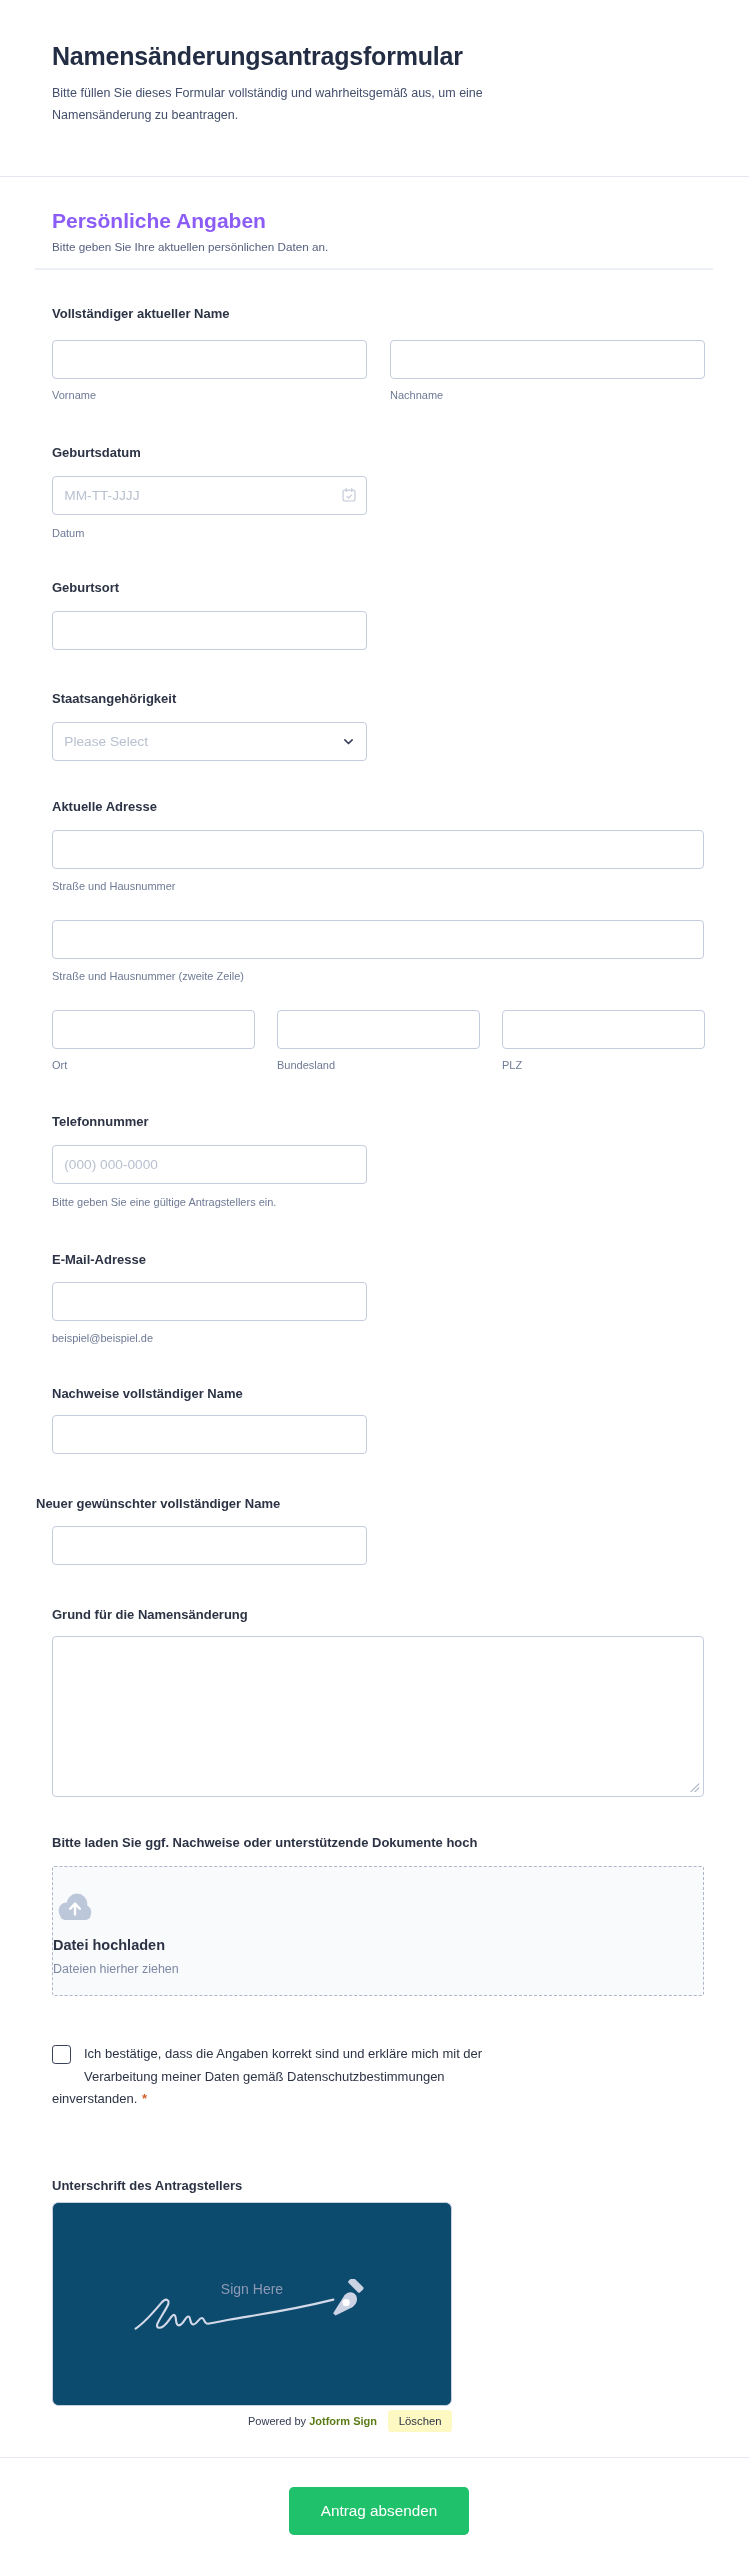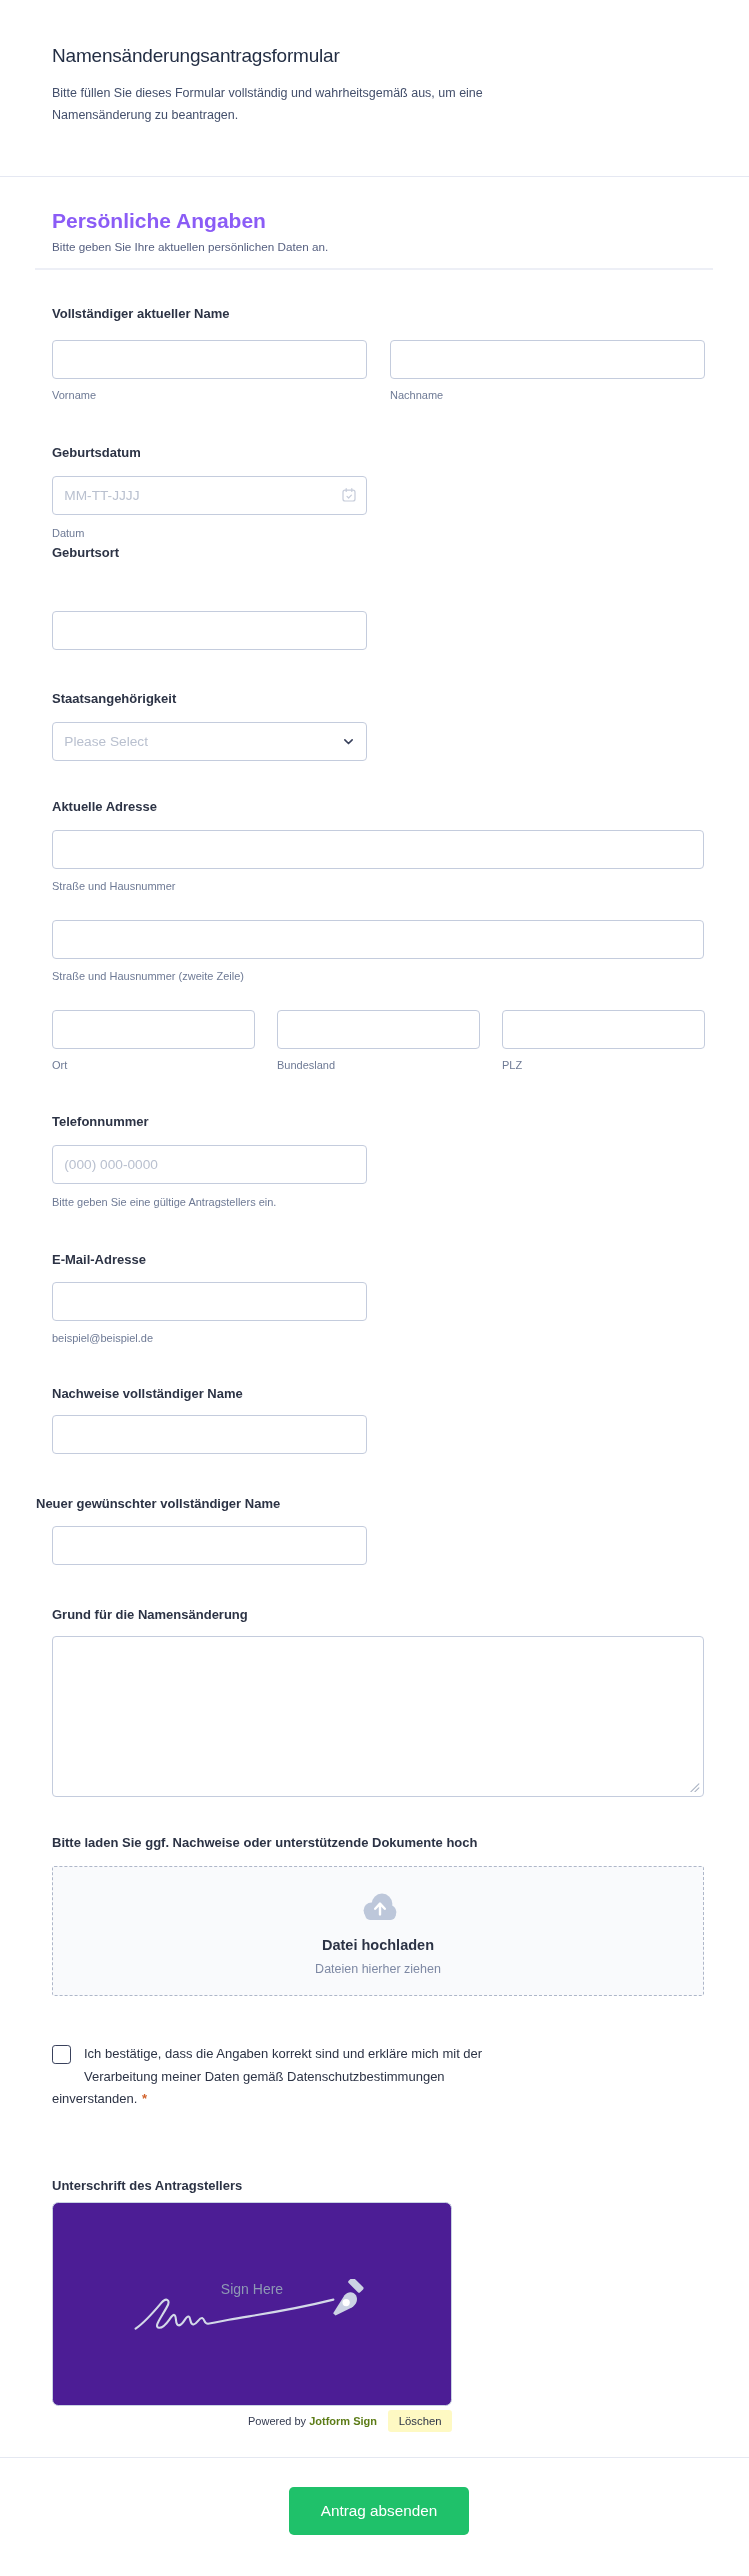--- a/index.html
+++ b/index.html
@@ -1,46 +1,46 @@
 <!DOCTYPE html>
 <html style="--accent_green: #1fc16a; --brand_green: #5c7c17; --required_orange: #d2622b; --text_dark: #2c3345;font-size:13px"><head>
 <meta charset="utf-8">
 <style>
   html,body{margin:0;padding:0;background:#fff}
   .page{position:relative;width:749px;height:2576px;background:#fff;overflow:hidden;
         font-family:"Liberation Sans","DejaVu Sans",sans-serif;color:#2c3345}
   .abs{position:absolute}
-  .page-title{font-size:19px;font-weight:400;color:#232e44;letter-spacing:-0.2px;line-height:32px}
+  .page-title{font-size:25px;font-weight:700;color:#232e44;letter-spacing:-0.2px;line-height:32px}
   .page-subtitle{font-size:12.5px;line-height:22px;color:#434f6b}
   .divider{height:0.8px;background:#e5e8f2}
   .divider2{height:1.6px;background:#edeff6}
   .section-title{font-size:21px;font-weight:700;color:#8b5cf6;line-height:24px}
   .section-sub{font-size:11.7px;color:#566080;line-height:17.7px}
   .label{font-size:13px;font-weight:700;color:#2c3345;line-height:19.3px}
   .hint{font-size:11px;color:#6e7a95;line-height:14.5px}
   .inp{box-sizing:border-box;width:100%;height:39px;border:0.8px solid #c4ccdd;border-radius:4px;
        background:#fff;font-family:"Liberation Sans","DejaVu Sans",sans-serif;font-size:13.7px;
        color:#2c3345;padding:0 11.3px;outline:none;display:block}
   .inp::placeholder{color:#b9c0cf;opacity:1}
   .ta{height:161px;resize:none;padding:9.7px 11.3px;line-height:19.3px}
   .field-wrap{position:absolute}
   .cal-icon{position:absolute;right:9.7px;top:11.3px}
   .select{display:flex;align-items:center;justify-content:space-between;cursor:pointer}
   .select .ph{color:#b9c0cf;font-size:13.7px}
   .rsz{position:absolute;right:4px;bottom:4.8px}
   .dropzone{box-sizing:border-box;border:0.8px dashed #aeb7c9;border-radius:2.4px;
-            background:#f9fafc;display:flex;flex-direction:column;align-items:center;cursor:pointer}
+            background:#f9fafc;display:flex;flex-direction:column;cursor:pointer}
   .cloud{margin-top:24px}
   .up-title{margin-top:14.5px;font-size:14.5px;font-weight:700;color:#2c3345;line-height:19.3px}
   .up-sub{margin-top:6.4px;font-size:12.5px;color:#7e89a4;line-height:16px}
   .consent{font-size:13px;line-height:22.6px;color:#2c3345}
   .cb{float:left;width:17px;height:17px;border:1.6px solid #39415c;border-radius:3.2px;
       background:#fff;margin:2.4px 13px 3.2px 0;cursor:pointer}
   .req{color:var(--required_orange,#d2622b);font-weight:700;margin-left:4.8px}
-  .sigbox{box-sizing:border-box;width:400px;height:204px;border:0.8px solid #c9d2e3;border-radius:6.4px;background:#4c1d95}
+  .sigbox{box-sizing:border-box;width:400px;height:204px;border:0.8px solid #c9d2e3;border-radius:6.4px;background:#0c4a6e}
   .sign-here{position:absolute;top:77px;left:0;width:100%;text-align:center;
              font-size:14px;color:#8e99b4;line-height:19.3px}
   .squiggle{position:absolute;left:81px;top:90px}
   .pen{position:absolute;left:272px;top:76px}
   .powered{display:flex;align-items:center;justify-content:flex-end;gap:11.3px;width:400px;height:24px}
   .powered .pby{font-size:11px;color:#333a50}
   .powered .brand{font-weight:700;color:var(--brand_green,#5c7c17)}
   .clear-btn{background:#fef9c3;border:none;border-radius:3.2px;padding:4.8px 10.5px;
              font-family:"Liberation Sans","DejaVu Sans",sans-serif;font-size:11.3px;color:#2c3345;cursor:pointer}
   .submit-btn{display:flex;align-items:center;justify-content:center;width:180px;height:48px;
@@ -74,21 +74,21 @@
   <div class="field-wrap" style="left:52px;top:476px;width:315px">
     <input class="inp" placeholder="MM-TT-JJJJ" style="">
     <svg class="cal-icon" width="16" height="16" viewBox="0 0 20 20" fill="none">
       <rect x="2.5" y="4" width="15" height="13.5" rx="2.5" stroke="#c6ccda" stroke-width="1.5"></rect>
       <path d="M6.5 2v3.5M13.5 2v3.5" stroke="#c6ccda" stroke-width="1.5" stroke-linecap="round"></path>
       <path d="M7.5 11.8l2 2 3.5-3.6" stroke="#c6ccda" stroke-width="1.5" stroke-linecap="round" stroke-linejoin="round"></path>
     </svg>
   </div>
   <div class="abs hint" style="left:52px;top:526px">Datum</div>
 
-  <div class="abs label" style="left:52px;top:543px">Geburtsort</div>
+  <div class="abs label" style="left:52px;top:578px">Geburtsort</div>
   <div class="field-wrap" style="left:52px;top:611px;width:315px">
       <input class="inp" style="">
     </div>
 
   <div class="abs label" style="left:52px;top:689px">Staatsangehörigkeit</div>
   <div class="abs inp select" style="left:52px;top:722px;width:315px">
     <span class="ph">Please Select</span>
     <svg width="13" height="13" viewBox="0 0 16 16" fill="none">
       <path d="M3.5 6L8 10.5L12.5 6" stroke="#39415c" stroke-width="2" stroke-linecap="round" stroke-linejoin="round"></path>
     </svg>

